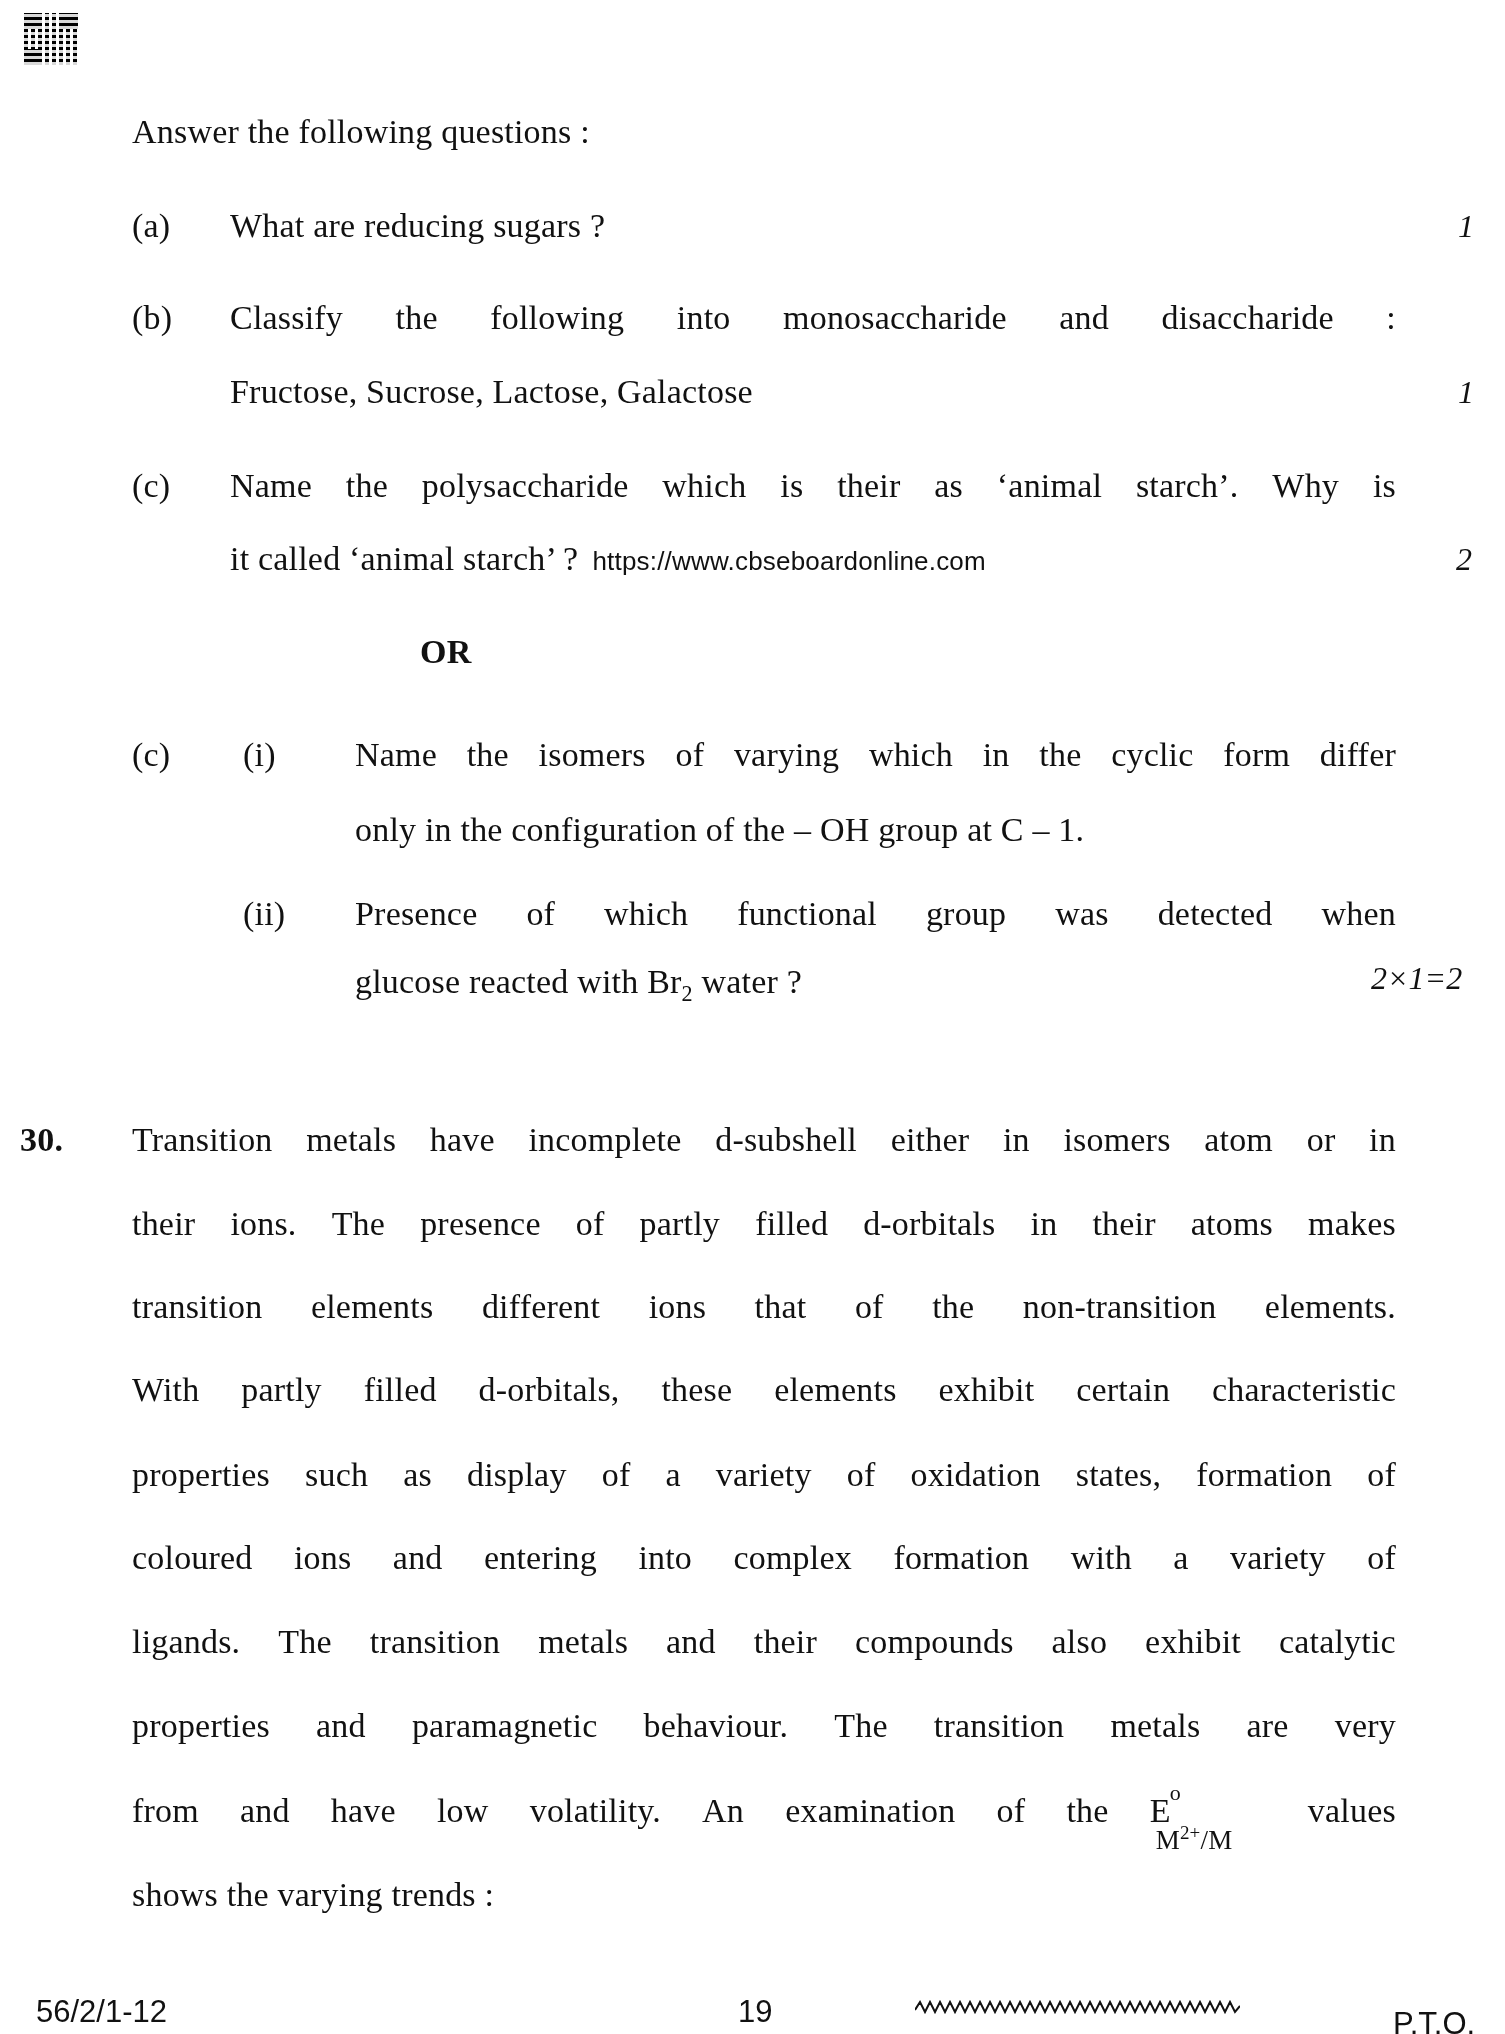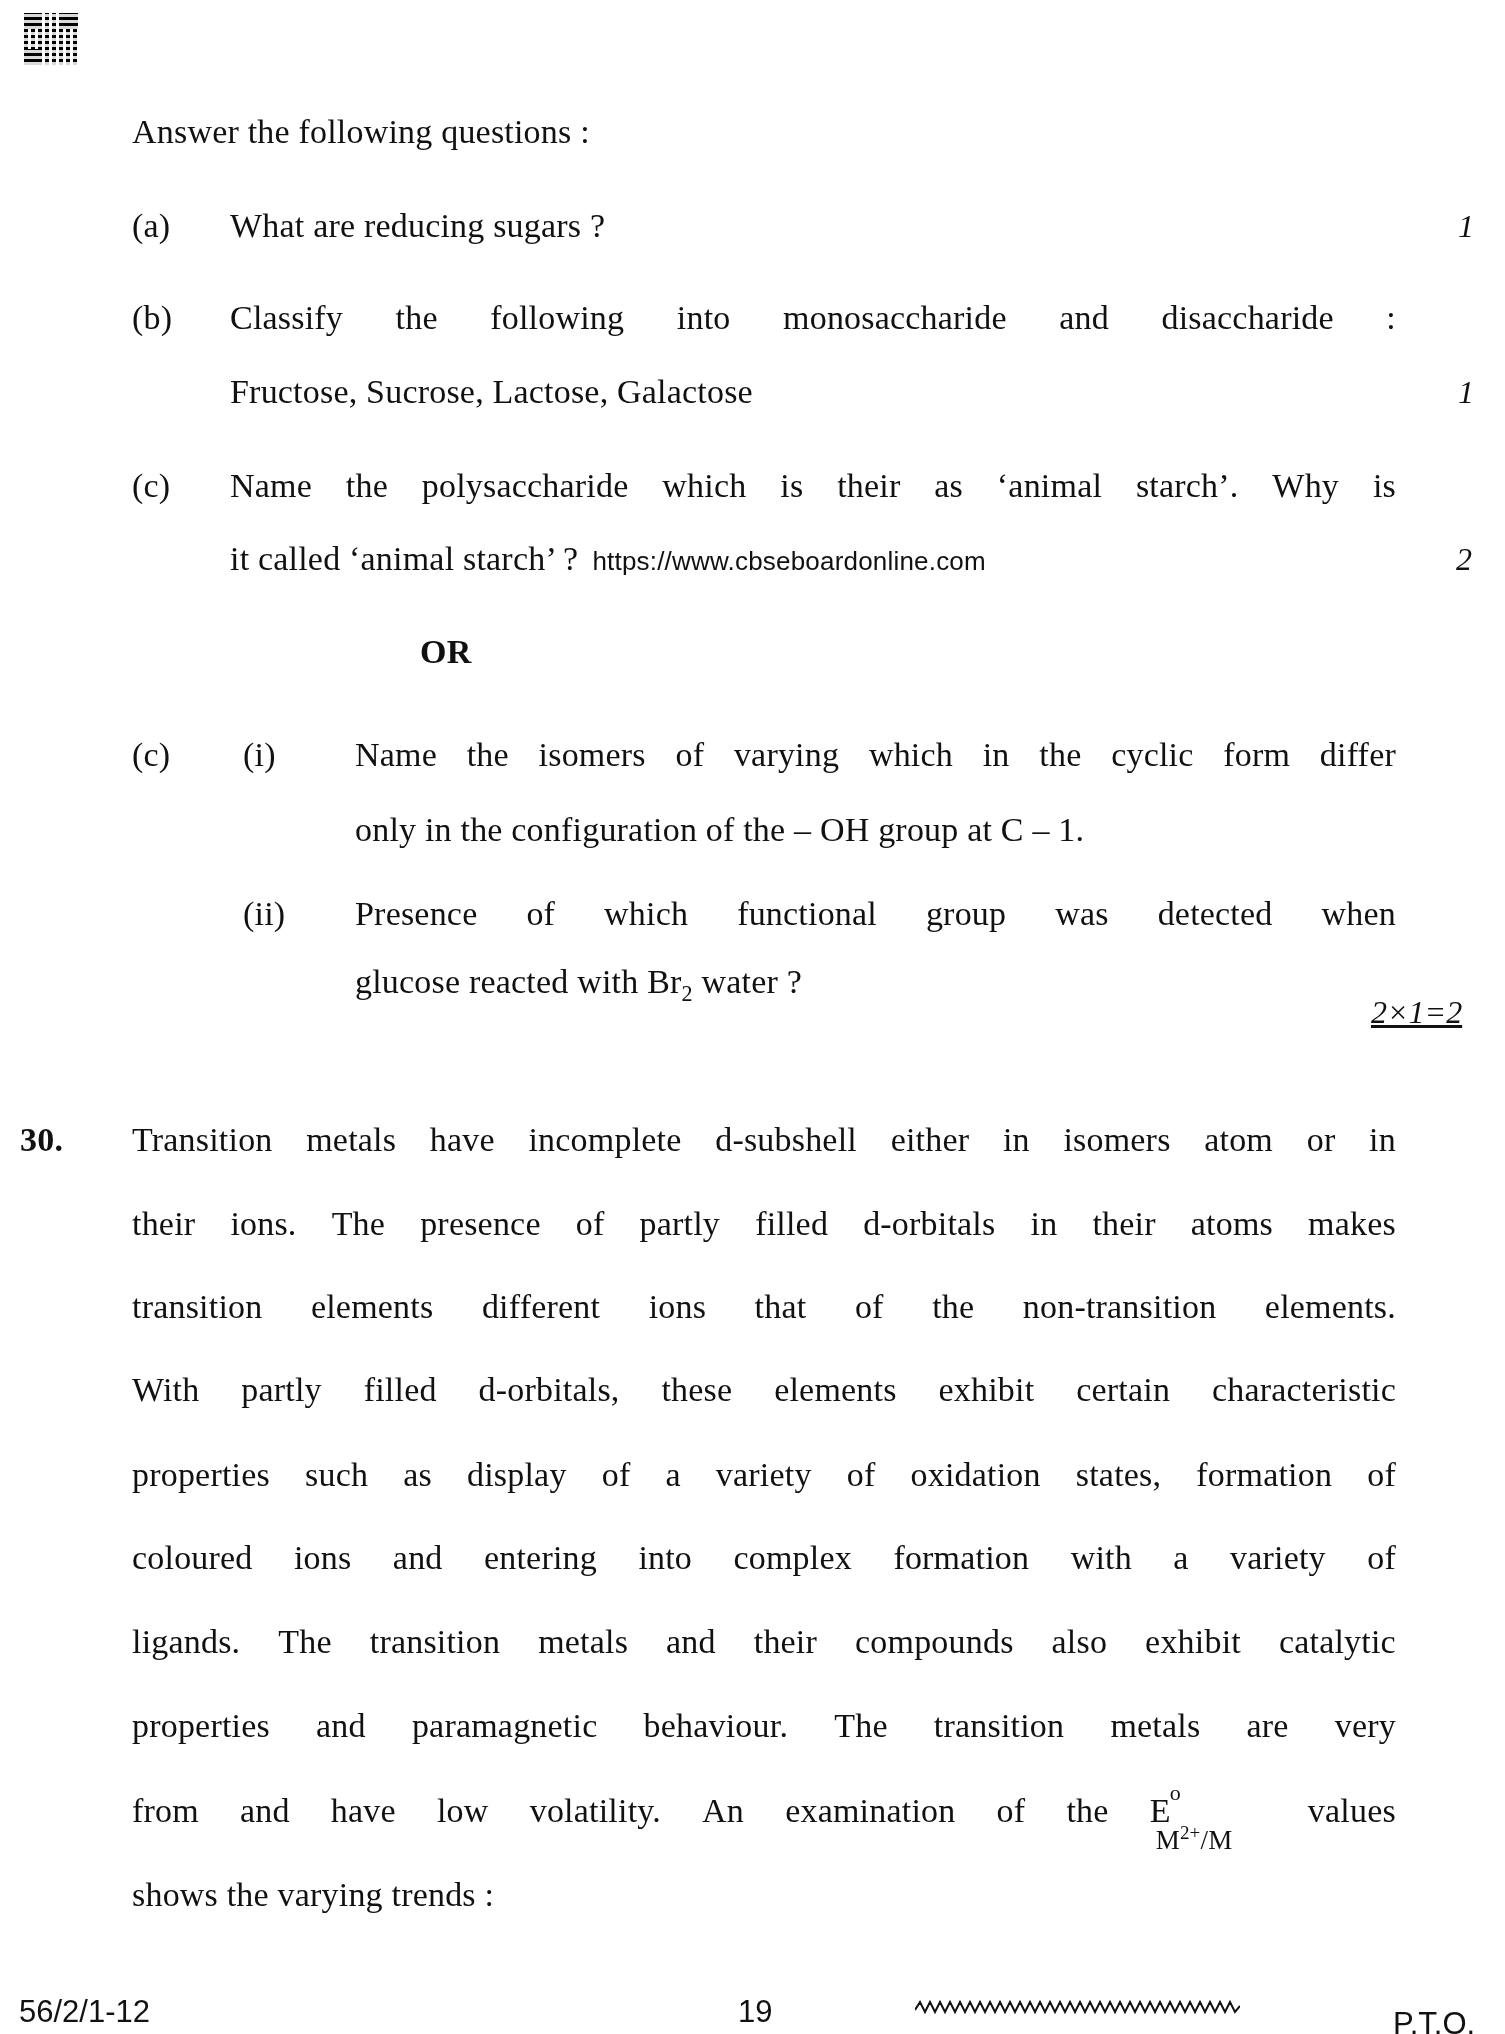--- a/index.html
+++ b/index.html
@@ -95,21 +95,21 @@
     <span>which</span>
     <span>functional</span>
     <span>group</span>
     <span>was</span>
     <span>detected</span>
     <span>when</span>
 </div>
 <div class="abs txt" style="left:355px;top:962px;">
   <span>glucose reacted with Br</span><sub>2</sub><span> water ?</span>
 </div>
-<div class="abs mark" style="left:1371px;top:992px;text-decoration:underline;">2×1=2</div>
+<div class="abs mark" style="left:1371px;top:958px;">2×1=2</div>
 
 <div class="abs txt bold" style="left:20px;top:1120px;">30.</div>
 
 <div class="abs txt just" style="left:132px;top:1120px;width:1264px;">
   <span>Transition</span>
     <span>metals</span>
     <span>have</span>
     <span>incomplete</span>
     <span>d-subshell</span>
     <span>either</span>
@@ -213,18 +213,18 @@
     <span>volatility.</span>
     <span>An</span>
     <span>examination</span>
     <span>of</span>
     <span>the</span>
   <span class="eo"><span>E</span><span style="position:absolute;left:20px;top:-18px;font-size:22px;">o</span><span style="position:absolute;left:6px;top:22px;font-size:27px;white-space:nowrap;"><span>M</span><sup style="font-size:19px;">2+</sup><span>/M</span></span><span style="display:inline-block;width:96px;"></span></span>
   <span>values</span>
 </div>
 <div class="abs txt" style="left:132px;top:1875px;text-align:right;">shows the varying trends :</div>
 
-<div class="abs footer" style="left:19px;top:1994px;">56/2/1-12</div>
+<div class="abs footer" style="left:36px;top:1994px;">56/2/1-12</div>
 <div class="abs footer" style="left:738px;top:1994px;">19</div>
 <svg class="wavy" viewBox="0 0 325 18">
   <polyline fill="none" stroke="#111" stroke-width="2" points="0,12 5,4 10,14 15,4 20,14 25,4 30,14 35,4 40,14 45,4 50,14 55,4 60,14 65,4 70,14 75,4 80,14 85,4 90,14 95,4 100,14 105,4 110,14 115,4 120,14 125,4 130,14 135,4 140,14 145,4 150,14 155,4 160,14 165,4 170,14 175,4 180,14 185,4 190,14 195,4 200,14 205,4 210,14 215,4 220,14 225,4 230,14 235,4 240,14 245,4 250,14 255,4 260,14 265,4 270,14 275,4 280,14 285,4 290,14 295,4 300,14 305,4 310,14 315,4 320,14 325,8"></polyline>
 </svg>
 <div class="abs footer" style="left:1393px;top:1994px;margin-top:12px;">P.T.O.</div>
 
 </body></html>

